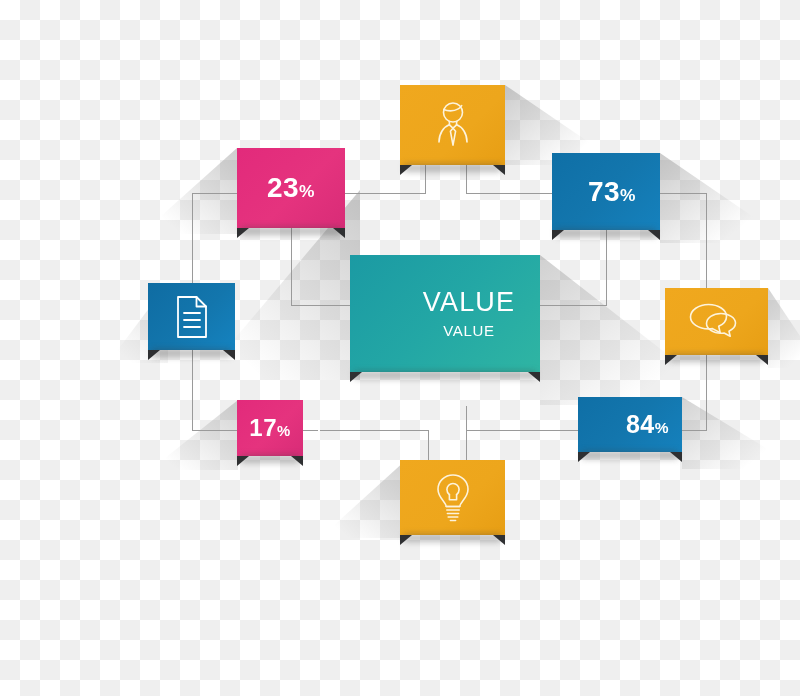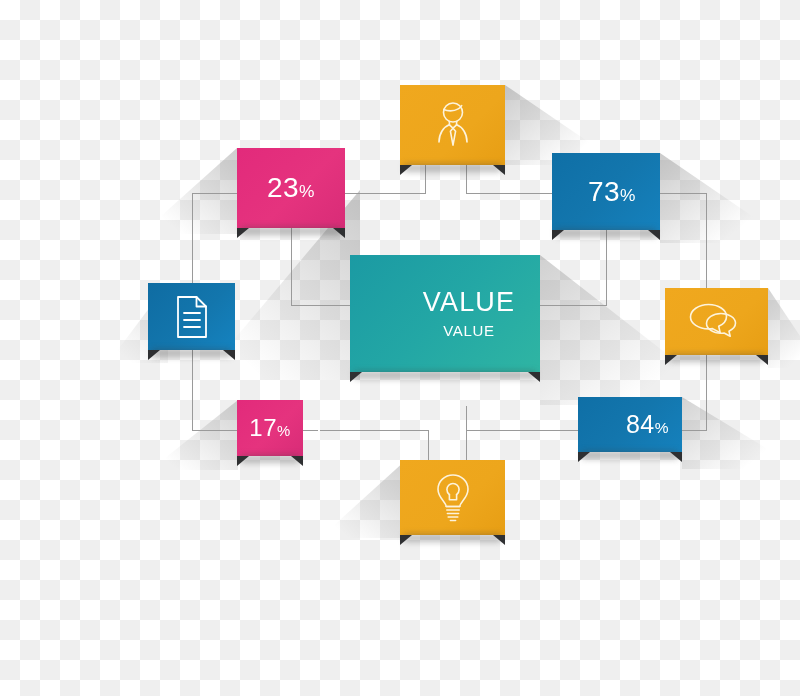--- a/index.html
+++ b/index.html
@@ -52,21 +52,21 @@
   .card .drop{
     position:absolute;left:4px;right:4px;bottom:-7px;height:8px;
     background:rgba(60,60,60,.33);
     filter:blur(3px);
     z-index:-1;
   }
 
   .num{
     color:#ffffff;
     letter-spacing:.5px;
-    font-weight:400;
+    font-weight:700;
     line-height:1;
     white-space:nowrap;
   }
   .num .pct{font-size:.62em;}
 
   
   #card-center{ }
   #card-center .big{
     color:#ffffff;font-size:27px;letter-spacing:1.2px;line-height:1.1;font-weight:400;
   }

